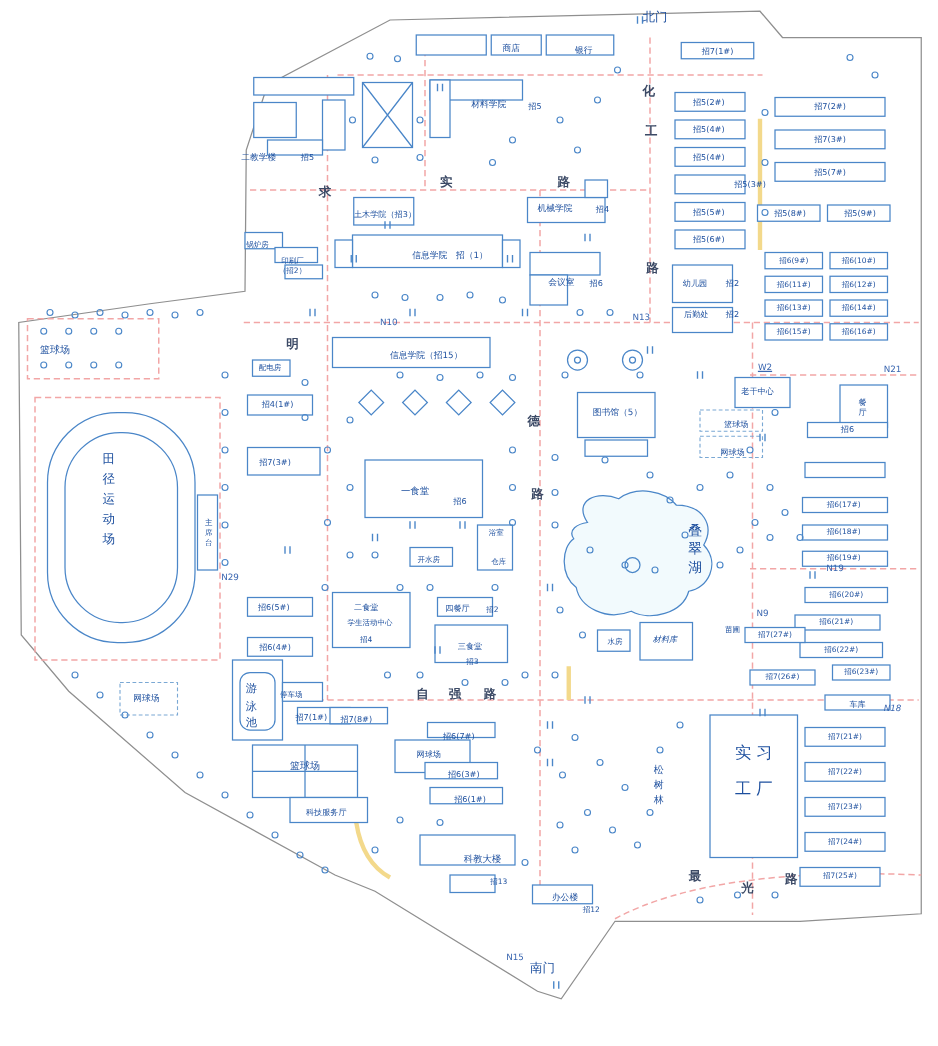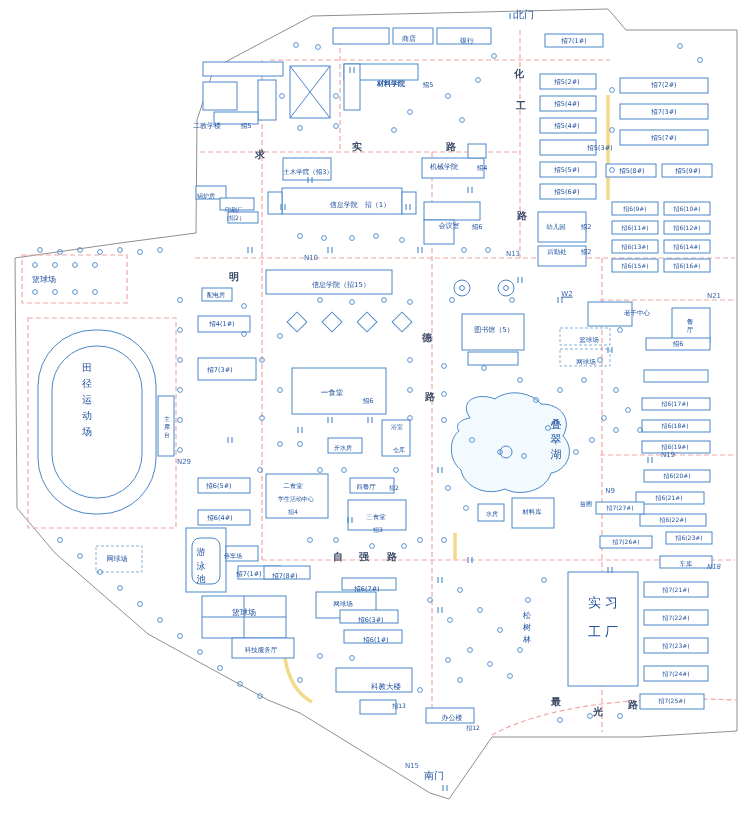--- a/index.html
+++ b/index.html
@@ -341,30 +341,30 @@
       <div class="lbl road" style="left: 427px; top: 338px; font-size: 10px;">德</div>
       <div class="lbl road" style="left: 430px; top: 397px; font-size: 10px;">路</div>
       <div class="lbl road" style="left: 338px; top: 557px; font-size: 10px;">自</div>
       <div class="lbl road" style="left: 364px; top: 557px; font-size: 10px;">强</div>
       <div class="lbl road" style="left: 392px; top: 557px; font-size: 10px;">路</div>
       <div class="lbl road" style="left: 556px; top: 702px; font-size: 10px;">最</div>
       <div class="lbl road" style="left: 598px; top: 712px; font-size: 10px;">光</div>
       <div class="lbl road" style="left: 633px; top: 705px; font-size: 10px;">路</div>
       <div class="lbl node" style="left: 311px; top: 258px; font-size: 7px;">N10</div>
       <div class="lbl node" style="left: 513px; top: 254px; font-size: 7px;">N13</div>
-      <div class="lbl node" style="left: 567px; top: 294px; font-size: 7px; text-decoration: underline;">W2</div>
+      <div class="lbl node" style="left: 612px; top: 294px; font-size: 7px; text-decoration: underline;">W2</div>
       <div class="lbl node" style="left: 714px; top: 296px; font-size: 7px;">N21</div>
       <div class="lbl node" style="left: 184px; top: 462px; font-size: 7px;">N29</div>
       <div class="lbl node" style="left: 668px; top: 455px; font-size: 7px;">N19</div>
       <div class="lbl node" style="left: 610px; top: 491px; font-size: 7px;">N9</div>
       <div class="lbl node" style="left: 412px; top: 766px; font-size: 7px;">N15</div>
       <div class="lbl node" style="left: 714px; top: 567px; font-size: 7px; font-style: italic;">N18</div>
       <div class="lbl" style="left: 207px; top: 126px; font-size: 7px;">二教学楼</div>
       <div class="lbl" style="left: 246px; top: 126px; font-size: 6.5px;">招5</div>
-      <div class="lbl" style="left: 391px; top: 84px; font-size: 7px; font-weight: bold;">材料学院</div>
+      <div class="lbl" style="left: 391px; top: 84px; font-size: 7px;">材料学院</div>
       <div class="lbl" style="left: 428px; top: 85px; font-size: 6.5px;">招5</div>
       <div class="lbl" style="left: 409px; top: 39px; font-size: 7px;">商店</div>
       <div class="lbl" style="left: 467px; top: 41px; font-size: 7px;">银行</div>
       <div class="lbl" style="left: 308px; top: 172px; font-size: 6.5px;">土木学院（招3）</div>
       <div class="lbl" style="left: 206px; top: 196px; font-size: 6px;">锅炉房</div>
       <div class="lbl" style="left: 234px; top: 213px; font-size: 6px;">印刷厂
 （招2）</div>
       <div class="lbl" style="left: 360px; top: 205px; font-size: 7px;">信息学院　招（1）</div>
       <div class="lbl" style="left: 444px; top: 167px; font-size: 7px;">机械学院</div>
       <div class="lbl" style="left: 482px; top: 168px; font-size: 6.5px;">招4</div>
@@ -411,24 +411,24 @@
       <div class="lbl" style="left: 452px; top: 718px; font-size: 7px;">办公楼</div>
       <div class="lbl" style="left: 473px; top: 728px; font-size: 6px;">招12</div>
       <div class="lbl" style="left: 556px; top: 440px; font-size: 11px; line-height: 1.35;">叠
 翠
 湖</div>
       <div class="lbl" style="left: 527px; top: 628px; font-size: 8px; line-height: 1.5;">松
 树
 林</div>
       <div class="lbl" style="left: 603px; top: 618px; font-size: 13px; line-height: 2.2;">实 习
 工 厂</div>
-      <div class="lbl" style="left: 532px; top: 512px; font-size: 6.5px;">材料库</div>
+      <div class="lbl" style="left: 532px; top: 512px; font-size: 6.5px; font-style: italic;">材料库</div>
       <div class="lbl" style="left: 492px; top: 514px; font-size: 6px;">水房</div>
       <div class="lbl" style="left: 586px; top: 504px; font-size: 6px;">苗圃</div>
-      <div class="lbl" style="left: 606px; top: 313px; font-size: 6.5px; margin-left: 31px;">老干中心</div>
+      <div class="lbl" style="left: 606px; top: 313px; font-size: 6.5px;">老干中心</div>
       <div class="lbl" style="left: 589px; top: 340px; font-size: 6.5px;">篮球场</div>
       <div class="lbl" style="left: 586px; top: 362px; font-size: 6.5px;">网球场</div>
       <div class="lbl" style="left: 690px; top: 326px; font-size: 6.5px;">餐
 厅</div>
       <div class="lbl" style="left: 686px; top: 564px; font-size: 6.5px;">车库</div>
       <div class="lbl" style="left: 87px; top: 400px; font-size: 10px; line-height: 1.6;">田
 径
 运
 动
 场</div>

